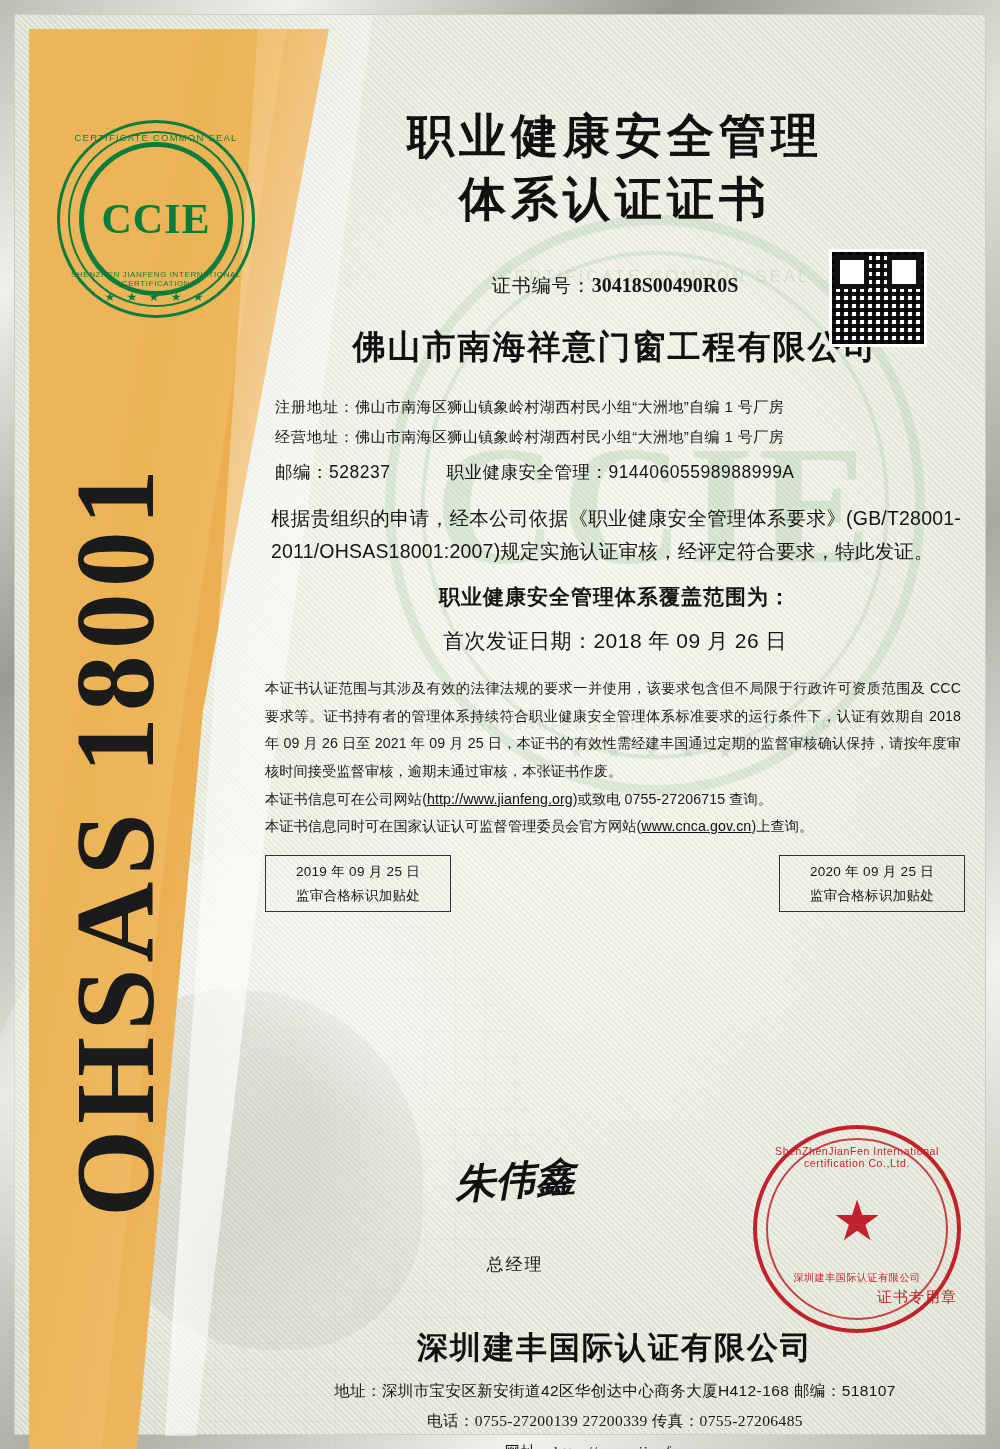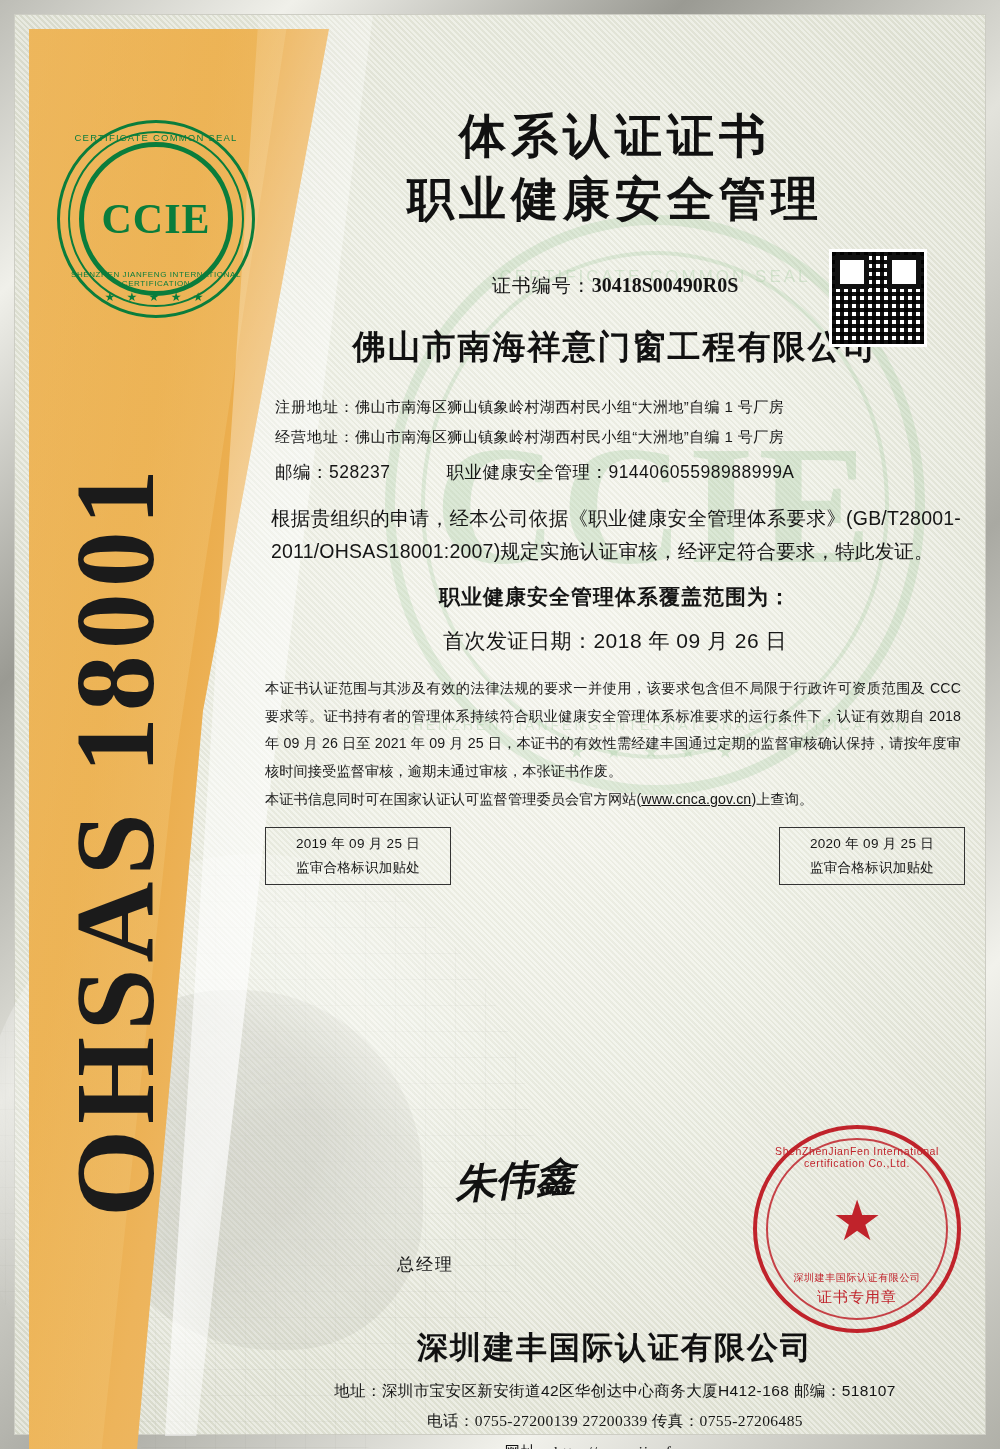--- a/index.html
+++ b/index.html
@@ -187,38 +187,38 @@
     font-size:13.5px;line-height:1.75;letter-spacing:.3px;
   }
   
   .sign-area{position:absolute;left:0;top:1060px;width:700px;height:210px;}
   .signature{
     position:absolute;left:140px;top:18px;width:220px;text-align:center;
     font-family:"Liberation Serif",serif;font-size:40px;color:#111;font-style:italic;font-weight:700;
     transform:rotate(-4deg);
   }
   .sign-label{
-    position:absolute;left:132px;top:118px;width:220px;text-align:left;font-size:17px;letter-spacing:2px;
+    position:absolute;left:140px;top:118px;width:220px;text-align:center;font-size:17px;letter-spacing:2px;
   }
   .red-stamp{
     position:absolute;right:4px;top:-10px;width:200px;height:200px;border-radius:50%;
     border:4px solid #c0232b;color:#c0232b;
   }
   .red-stamp .rs-inner{position:absolute;inset:9px;border-radius:50%;border:2px solid #c0232b;opacity:.85;}
   .red-stamp .rs-star{
     position:absolute;left:50%;top:46%;transform:translate(-50%,-50%);
     font-size:56px;color:#c0232b;line-height:1;
   }
   .red-stamp .rs-arc-top,.red-stamp .rs-arc-bottom{
     position:absolute;left:0;width:200px;text-align:center;font-size:10.5px;letter-spacing:.6px;
   }
   .red-stamp .rs-arc-top{top:16px;}
   .red-stamp .rs-arc-bottom{bottom:44px;font-size:10px;}
   .red-stamp .rs-label{
-    position:absolute;left:0;bottom:22px;width:200px;text-align:center;font-size:15px;letter-spacing:1px;
+    position:absolute;left:0;bottom:22px;width:200px;text-align:right;font-size:15px;letter-spacing:1px;
   }
   
   .footer{position:absolute;left:0;top:1252px;width:700px;text-align:center;}
   .footer .org{
     font-family:"Liberation Serif",serif;font-weight:700;font-size:31px;letter-spacing:2px;color:#111;
   }
   .footer .line{font-size:15.5px;letter-spacing:.4px;margin-top:12px;}
   .footer .line2{font-size:15.5px;letter-spacing:.4px;margin-top:9px;font-family:"Liberation Serif",serif;}
   .footer .web{font-size:15.5px;margin-top:10px;font-family:"Liberation Serif",serif;letter-spacing:1px;}
 </style>
@@ -250,22 +250,22 @@
       <div class="wm-inner"></div>
       <div class="wm-arc-top">CERTIFICATE COMMON SEAL</div>
       <div class="wm-text">CCIE</div>
       <div class="wm-arc-bottom">SHENZHEN JIANFENG INTERNATIONAL CERTIFICATION</div>
       <div class="wm-stars">★ ★ ★ ★ ★</div>
     </div>
 
     <div class="content">
 
       <div class="title">
+        <div>职业健康安全管理</div>
         <div>体系认证证书</div>
-        <div>职业健康安全管理</div>
       </div>
 
       <div class="qr"></div>
 
       <div class="cert-no">
         <span class="label">证书编号：</span><span class="value">30418S00490R0S</span>
       </div>
 
       <div class="company">佛山市南海祥意门窗工程有限公司</div>
 
@@ -287,20 +287,23 @@
         </div>
       </div>
 
       <div class="para">根据贵组织的申请，经本公司依据《职业健康安全管理体系要求》(GB/T28001-2011/OHSAS18001:2007)规定实施认证审核，经评定符合要求，特此发证。</div>
 
       <div class="scope-title">职业健康安全管理体系覆盖范围为：</div>
       <div class="first-issue">首次发证日期：2018 年 09 月 26 日</div>
 
       <div class="fineprint">
         <div>本证书认证范围与其涉及有效的法律法规的要求一并使用，该要求包含但不局限于行政许可资质范围及 CCC 要求等。证书持有者的管理体系持续符合职业健康安全管理体系标准要求的运行条件下，认证有效期自 2018 年 09 月 26 日至 2021 年 09 月 25 日，本证书的有效性需经建丰国通过定期的监督审核确认保持，请按年度审核时间接受监督审核，逾期未通过审核，本张证书作废。</div>
+        <div>
+          <span>本证书信息可在公司网站(</span><a href="#">http://www.jianfeng.org</a><span>)或致电 0755-27206715 查询。</span>
+        </div>
         <div>
           <span>本证书信息同时可在国家认证认可监督管理委员会官方网站(</span><a href="#">www.cnca.gov.cn</a><span>)上查询。</span>
         </div>
       </div>
 
       <div class="stamp-boxes">
         <div class="stamp-box">
           <div>2019 年 09 月 25 日</div>
           <div>监审合格标识加贴处</div>
         </div>

